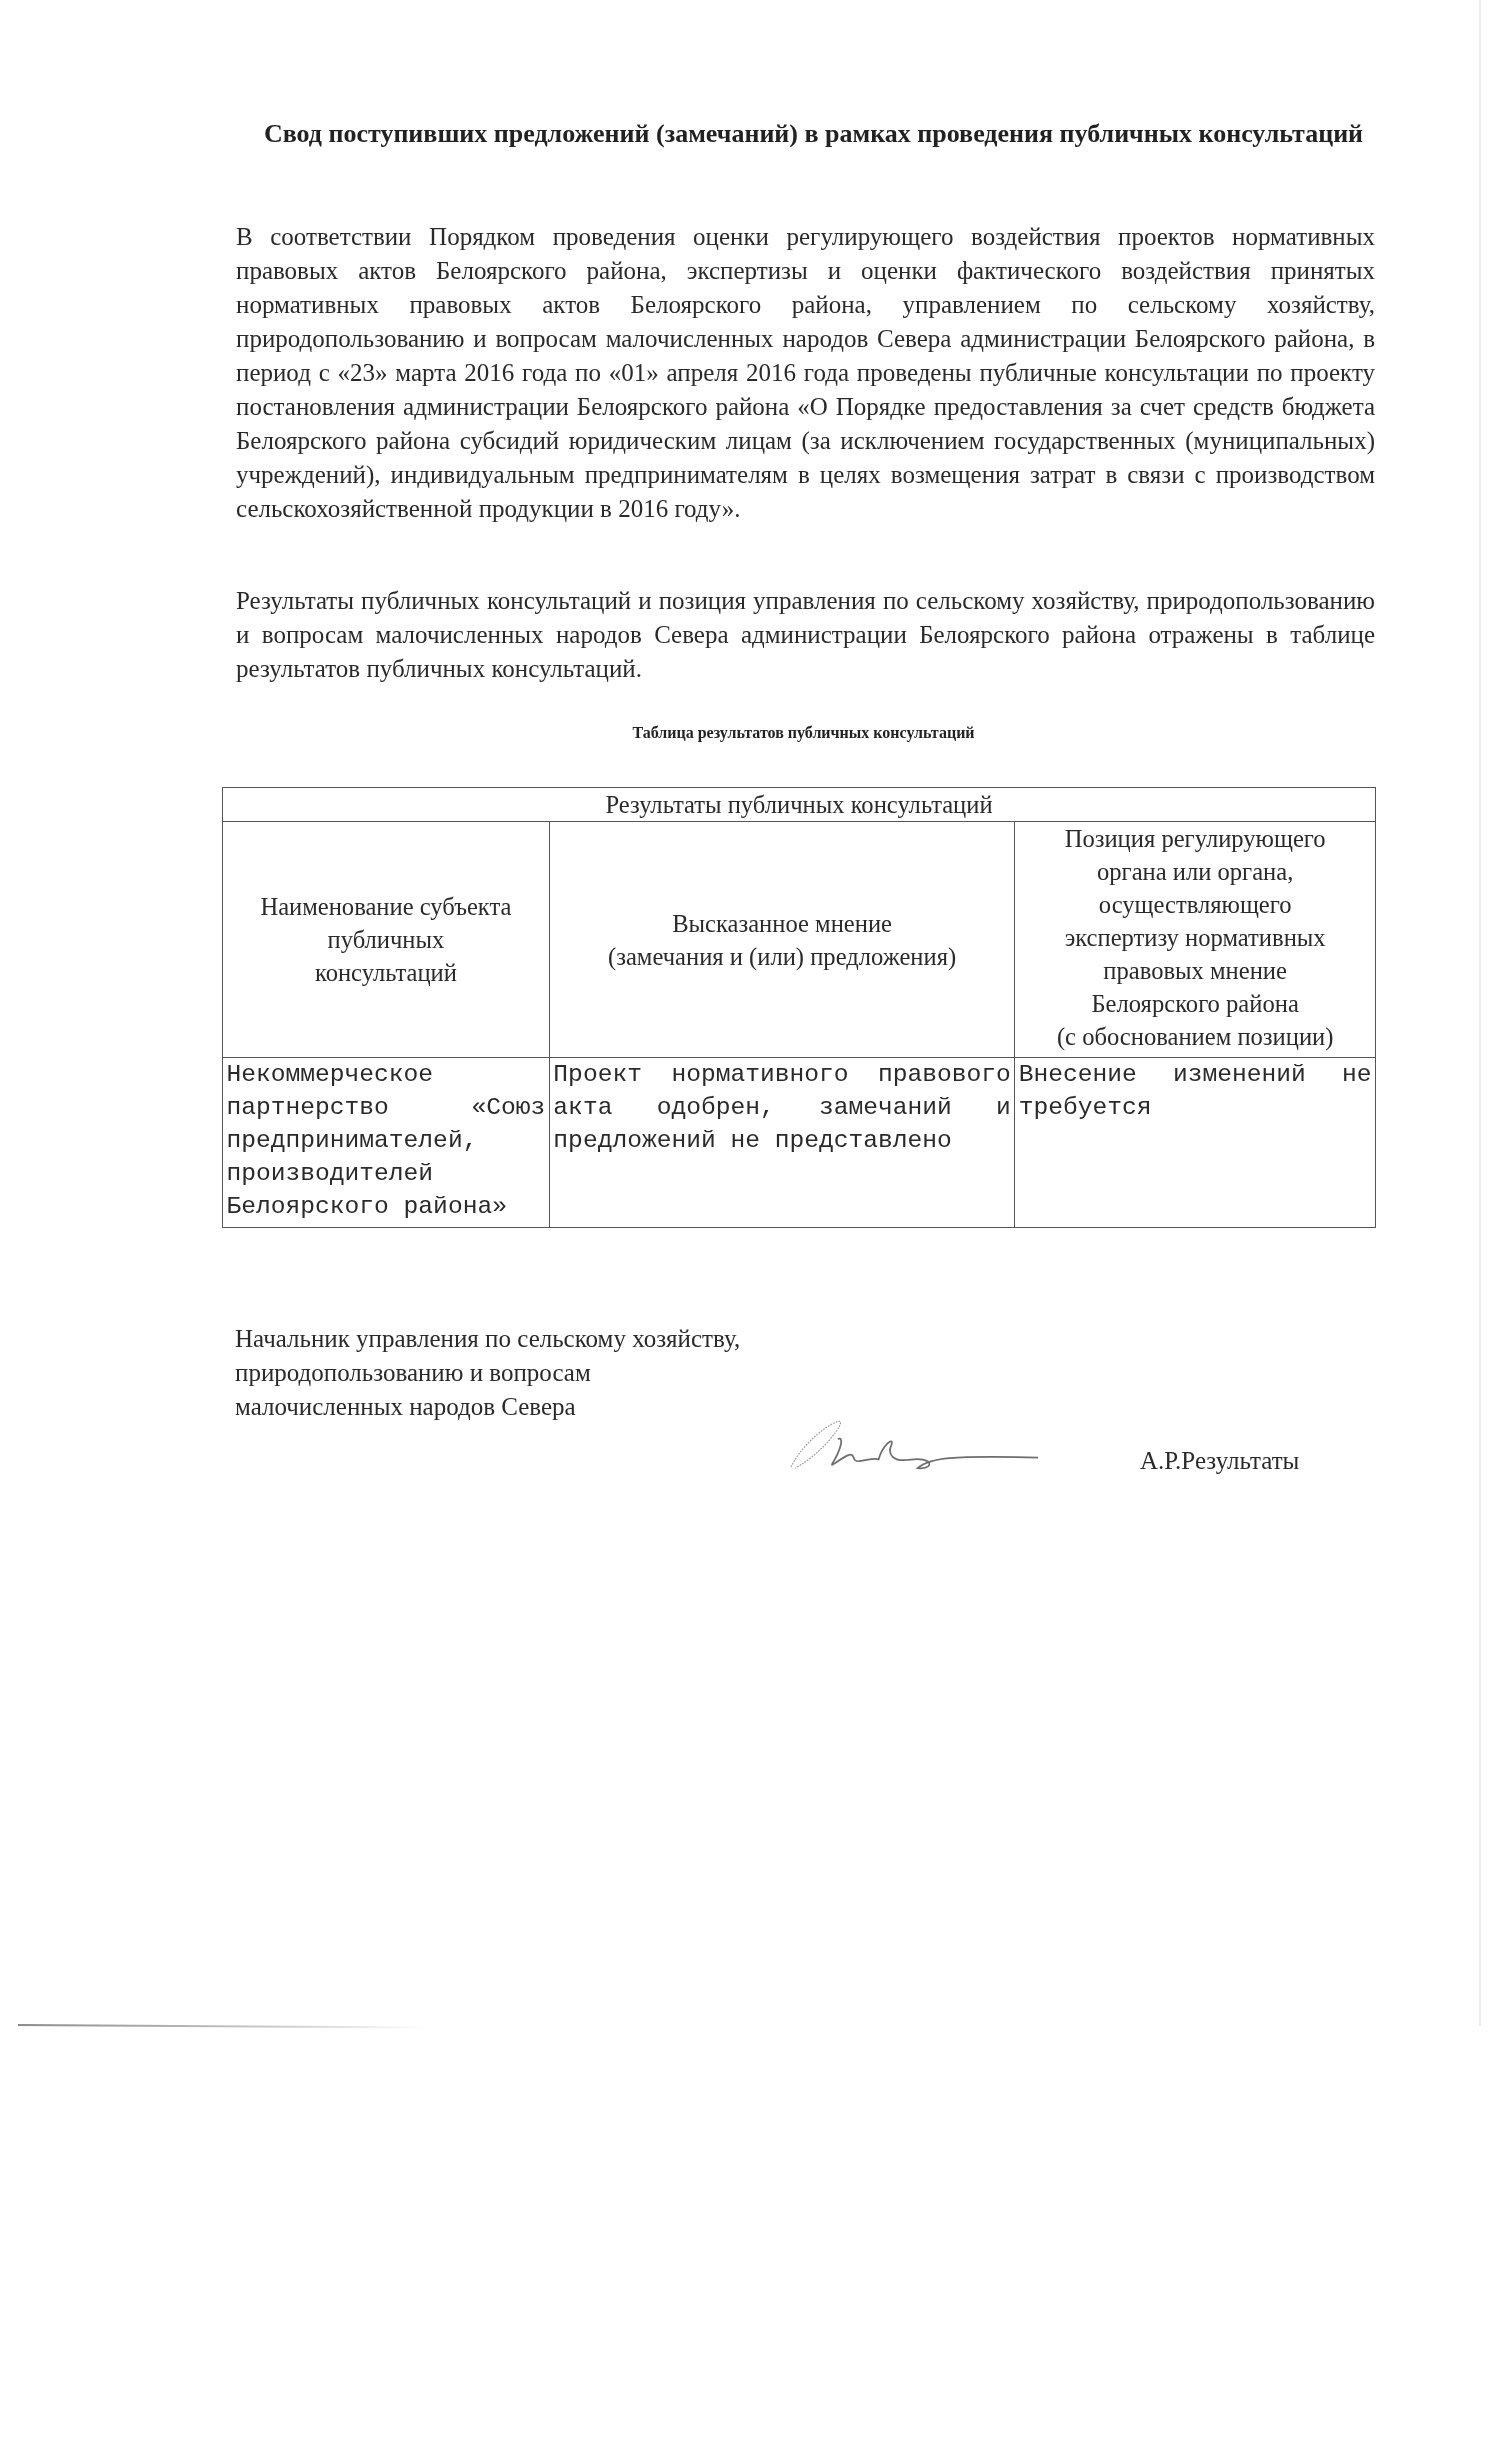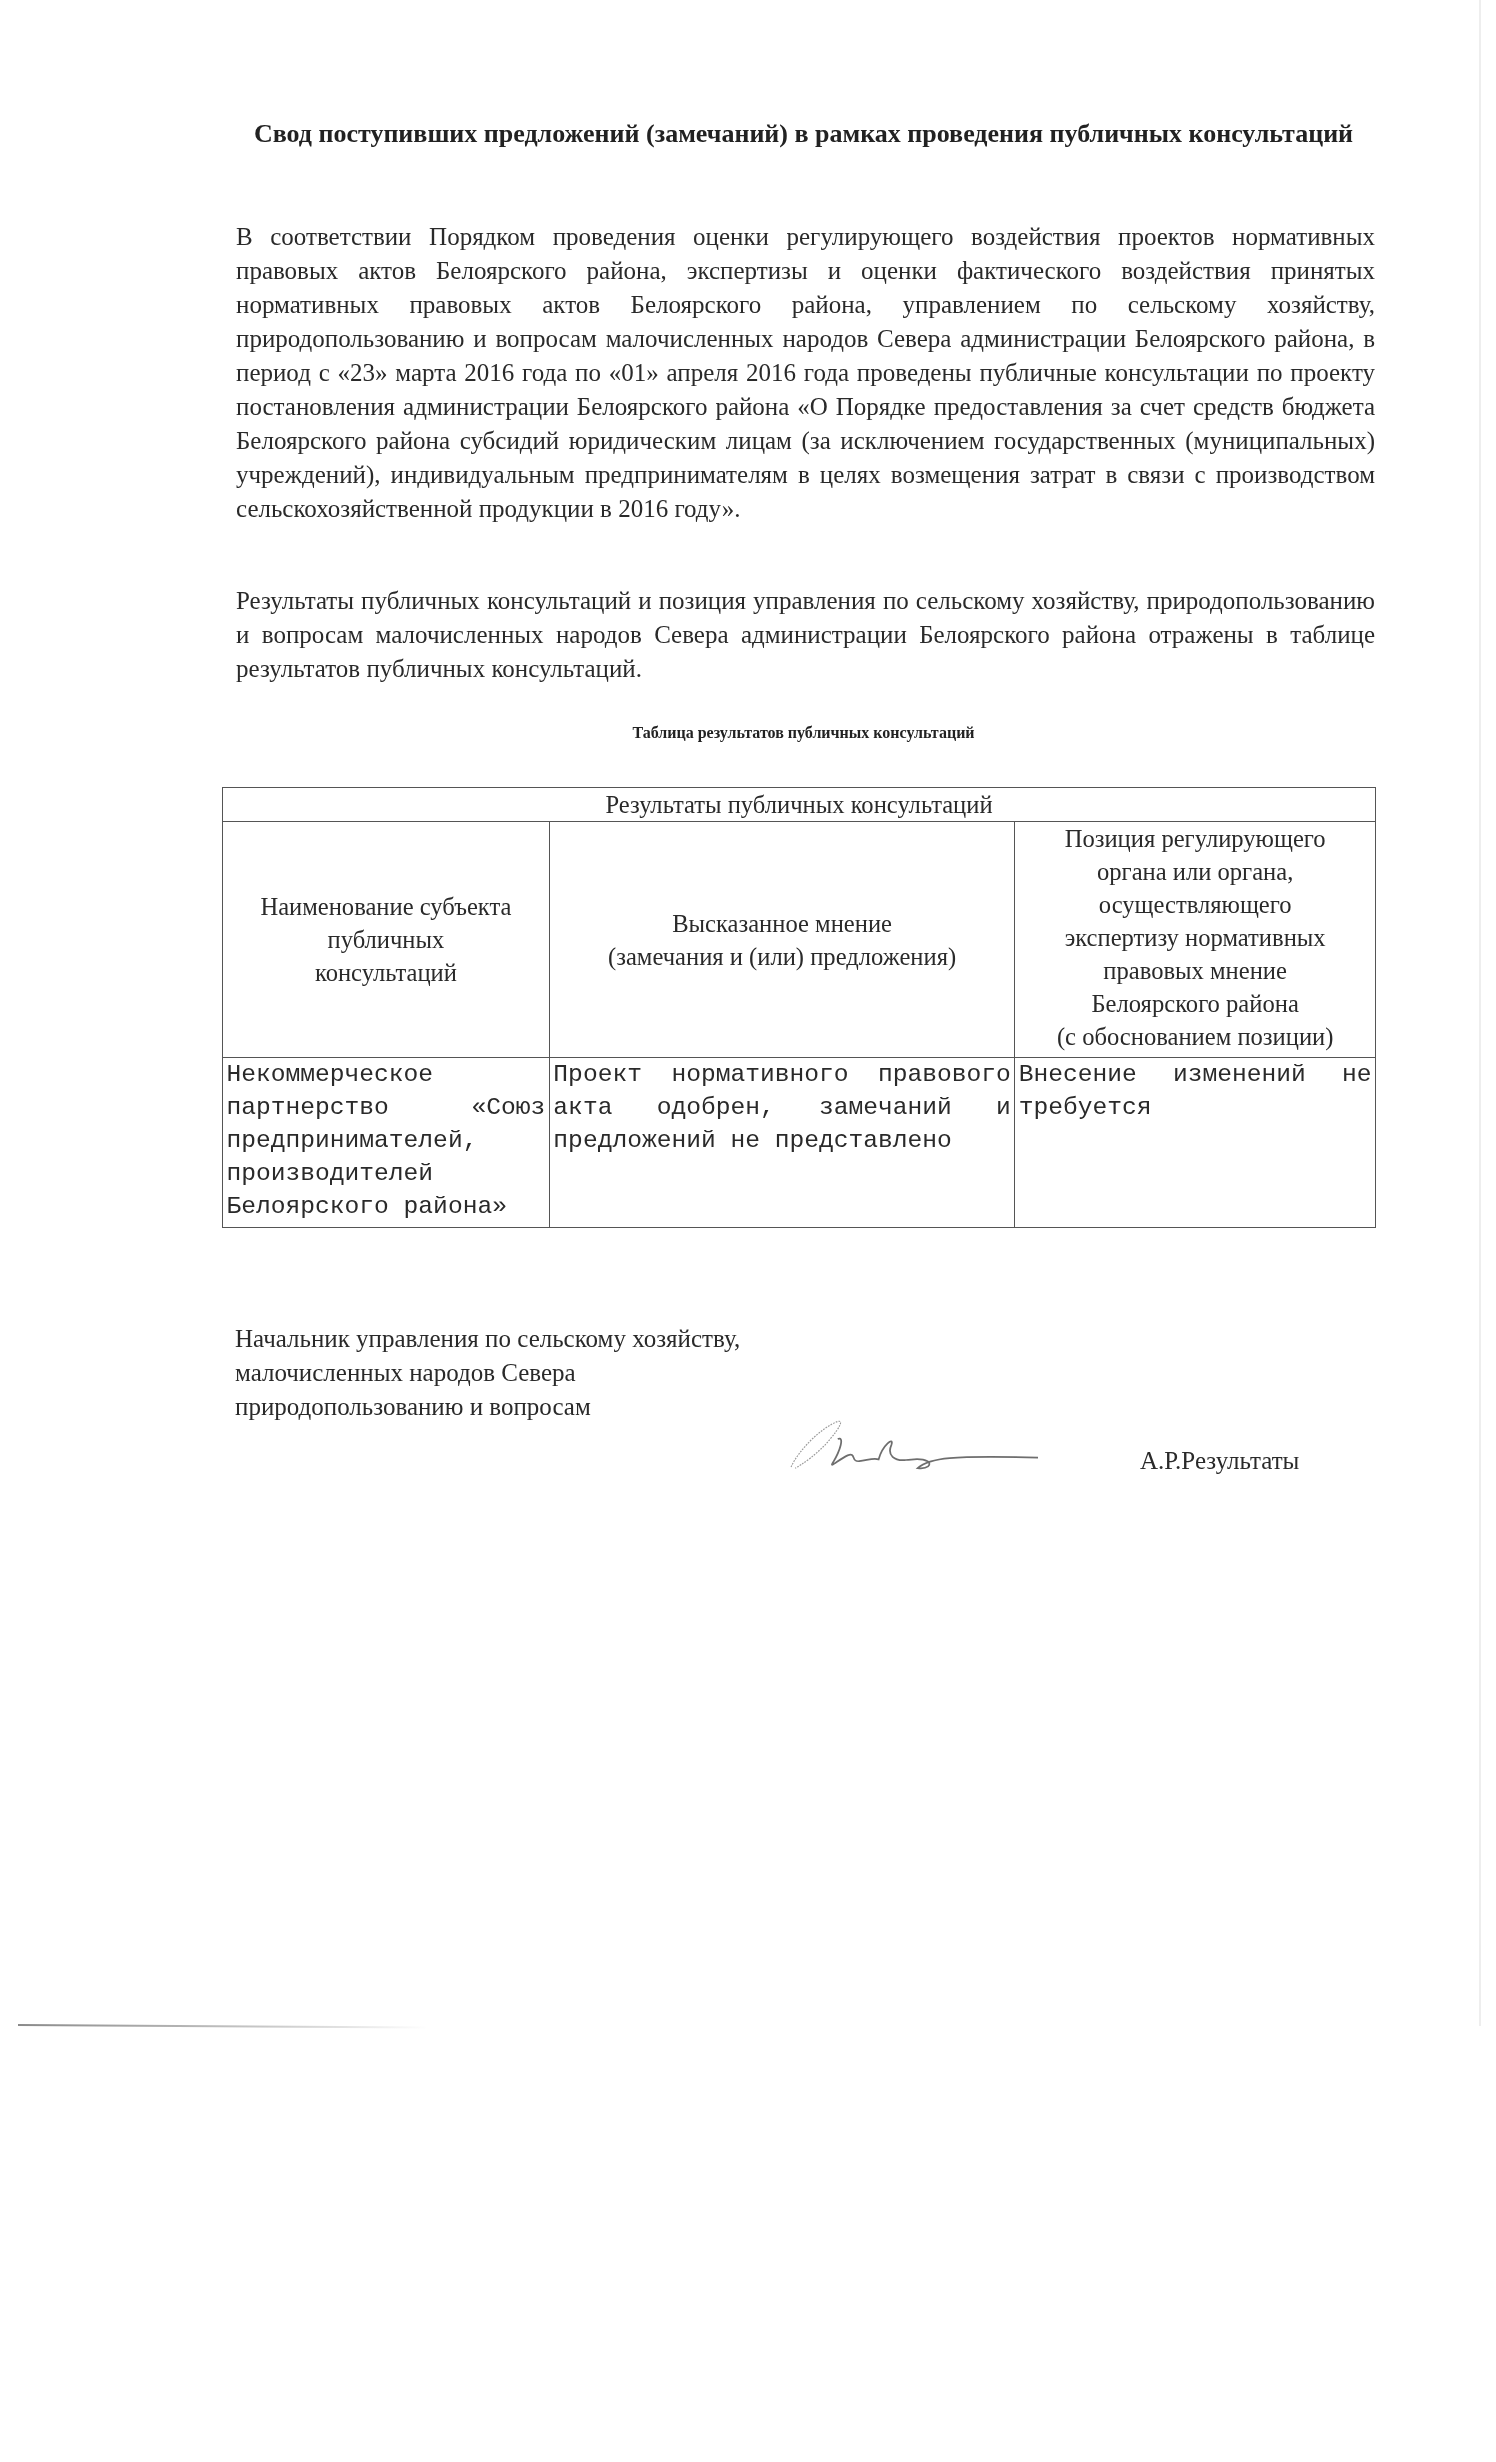--- a/index.html
+++ b/index.html
@@ -3,21 +3,21 @@
 <meta charset="utf-8">
 <style>
   html, body { margin:0; padding:0; }
   body {
     width:1496px; height:2462px; background:#ffffff; position:relative; overflow:hidden;
     font-family:"Liberation Serif","DejaVu Serif",serif; color:#2b2b2b;
   }
   .page-edge-right { position:absolute; left:1479px; top:0; width:1.8px; height:2026px; background:#eeeeee; }
   .page-edge-bottom { position:absolute; left:17.6px; top:2024px; width:410px; height:2.3px;
     background:linear-gradient(90deg,#8a8a8a,#c8c8c8 60%,rgba(255,255,255,0)); transform:rotate(0.35deg); transform-origin:left center; }
-  .title { position:absolute; left:223px; width:1161px; top:117px; text-align:center;
+  .title { position:absolute; left:233px; width:1161px; top:117px; text-align:center;
     font-weight:bold; font-size:26px; line-height:34px; color:#222; }
   .para { position:absolute; left:236px; width:1139px; font-size:25px; line-height:34px;
     text-align:justify; color:#2a2a2a; }
   .para1 { top:220px; }
   .para2 { top:584px; }
   .table-title { position:absolute; left:223px; width:1161px; top:716px; text-align:center;
     font-weight:bold; font-size:16px; line-height:34px; color:#222; }
   table.results { position:absolute; left:222px; top:787px; width:1154px; border-collapse:collapse;
     font-size:24.6px; line-height:33px; color:#2a2a2a; }
   table.results td { border:1.2px solid #555; vertical-align:top; padding:0 3.5px;margin-left:16px; }
@@ -76,22 +76,22 @@
   <tr>
     <td class="data">Некоммерческое партнерство «Союз предпринимателей, производителей Белоярского района»</td>
     <td class="data">Проект нормативного правового акта одобрен, замечаний и предложений не представлено</td>
     <td class="data">Внесение изменений не требуется</td>
   </tr>
 </tbody>
   </table>
 
 <div class="sig-block">
   <span class="line">Начальник управления по сельскому хозяйству,</span>
+  <span class="line">природопользованию и вопросам</span>
   <span class="line">малочисленных народов Севера</span>
-  <span class="line">природопользованию и вопросам</span>
 </div>
 
 <svg class="signature" viewBox="0 0 450 120">
   <path d="M28 108 C40 80, 80 40, 108 30 C118 27, 112 40, 95 60 C75 85, 45 105, 35 110" fill="none" stroke="#9a9a9a" stroke-width="2" stroke-dasharray="3 2"></path>
   <path d="M108 60 C120 55, 112 80, 100 100 C92 112, 110 95, 125 88 C140 82, 130 100, 145 98 C160 96, 170 92, 178 95 C185 70, 205 55, 200 70 C192 88, 205 98, 225 96 C240 95, 250 92, 262 98 C270 104, 262 112, 245 110 C265 92, 300 88, 460 92" fill="none" stroke="#6e6e6e" stroke-width="3"></path>
 </svg>
 
 <div class="sig-name">А.Р.Результаты</div>
 
 

